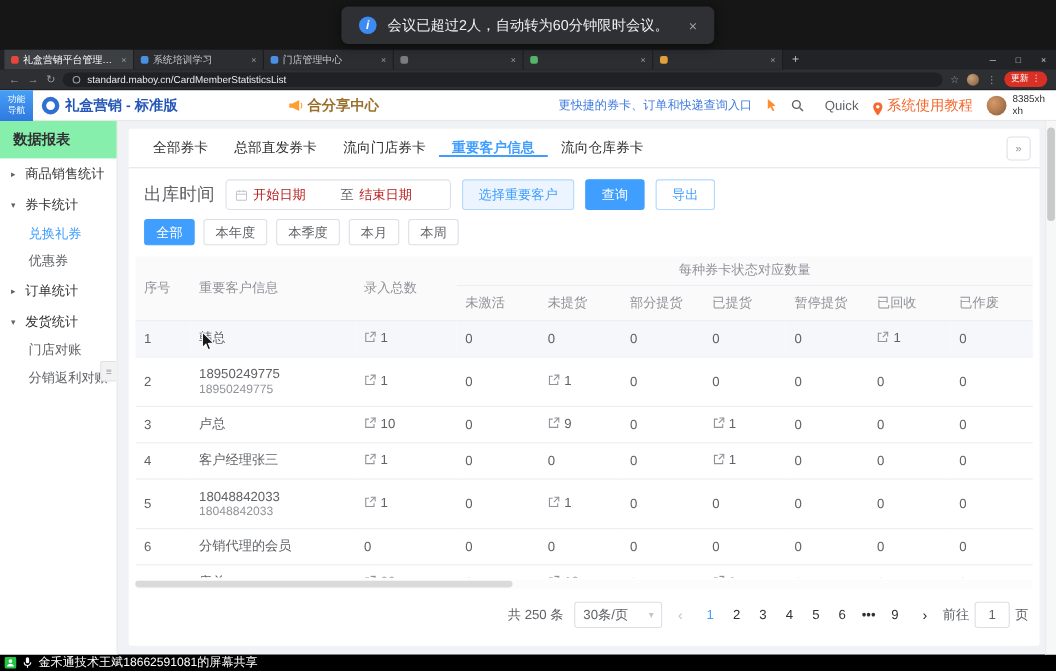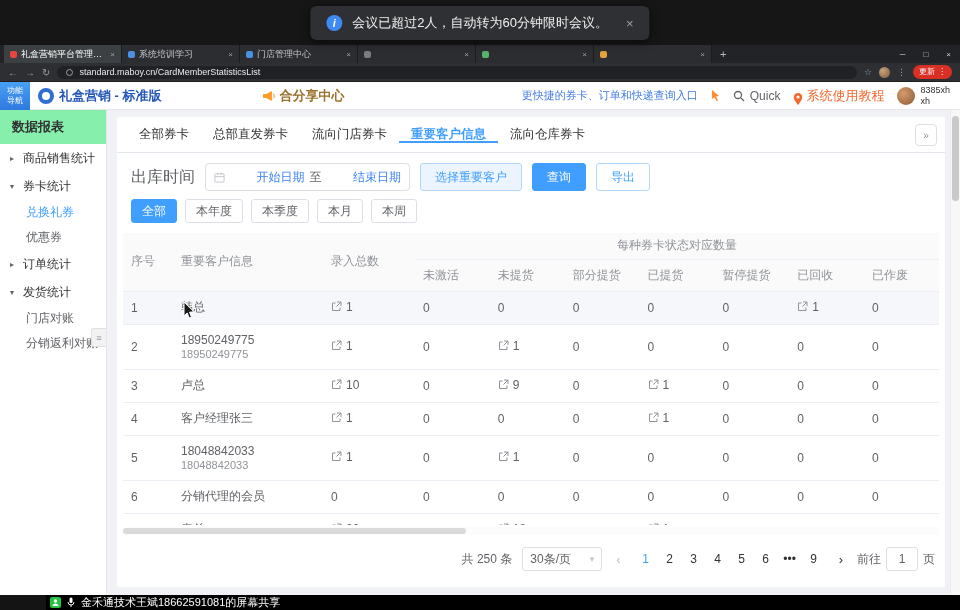--- a/index.html
+++ b/index.html
@@ -38,21 +38,21 @@
 
 .appheader{height:28px;background:#fff;display:flex;align-items:center;border-bottom:1px solid #e8e8e8;}
 .nav-toggle{width:30px;height:28px;background:linear-gradient(180deg,#47a0f5,#2f79e0);color:#fff;font-size:8px;line-height:1.25;display:flex;flex-direction:column;align-items:center;justify-content:center;flex:none;cursor:pointer;}
 .brand{display:flex;align-items:center;gap:5px;margin-left:8px;}
 .brand-ico{width:16px;height:16px;border-radius:50%;border:4px solid #2f6fd1;background:#fff;flex:none;}
 .brand-name{color:#2557b8;font-size:13px;font-weight:bold;white-space:nowrap;}
 .share-center{display:flex;align-items:center;gap:4px;margin-left:100px;cursor:pointer;}
 .share-label{color:#9a702c;font-size:13px;font-weight:bold;white-space:nowrap;}
 .hright{margin-left:auto;display:flex;align-items:center;gap:13px;padding-right:10px;}
 .quick-hint{color:#3f7ae0;font-size:11px;white-space:nowrap;}
-.quick{display:flex;align-items:center;gap:5px;color:#5f6368;font-size:12px;cursor:pointer;}
+.quick{display:flex;align-items:center;gap:19px;color:#5f6368;font-size:12px;cursor:pointer;}
 .tutorial{display:flex;align-items:flex-end;gap:3px;color:#f5682e;font-size:13px;cursor:pointer;white-space:nowrap;}
 .user{display:flex;align-items:center;gap:5px;cursor:pointer;}
 .user-avatar{width:18px;height:18px;border-radius:50%;background:radial-gradient(circle at 35% 35%,#d69a6b,#8a5a34);flex:none;}
 .user-name{font-size:9px;color:#303133;line-height:1.2;}
 
 
 .appbody{height:485px;display:flex;background:#f0f2f5;position:relative;}
 .sidebar{width:107px;background:#fff;border-right:1px solid #e6e6e6;position:relative;flex:none;}
 .side-title{height:34px;line-height:34px;padding-left:12px;font-size:13px;font-weight:bold;color:#303133;background:#86efac;}
 .side-item{height:28px;display:flex;align-items:center;gap:4px;padding-left:10px;font-size:12px;color:#303133;cursor:pointer;}
@@ -67,21 +67,21 @@
 
 .card{margin:7px 15px 0 10px;background:#fff;border-radius:2px;}
 .mtabs{height:36px;display:flex;align-items:center;padding:0 10px;border-bottom:1px solid #e4e7ed;position:relative;}
 .mtab{display:flex;align-items:center;padding:0 12px;font-size:12.5px;color:#303133;cursor:pointer;white-space:nowrap;}
 .mtab.active{color:#409eff;font-weight:bold;box-shadow:inset 0 -2px 0 #409eff;}
 .expand-btn{position:absolute;right:8px;top:7px;width:22px;height:22px;border:1px solid #dcdfe6;border-radius:4px;color:#909399;font-size:10px;display:flex;align-items:center;justify-content:center;background:#fff;cursor:pointer;}
 
 .frow{display:flex;align-items:center;gap:10px;padding:10px 14px 8px;}
 .flabel{font-size:16px;color:#606266;white-space:nowrap;}
 .daterange{width:205px;height:28px;border:1px solid #dcdfe6;border-radius:4px;display:flex;align-items:center;gap:5px;padding:0 8px;background:#fff;cursor:text;}
-.dr-ph{font-size:12px;color:#3b82f6;flex:1;text-align:right;white-space:nowrap;}
+.dr-ph{font-size:12px;color:#b91c1c;flex:1;text-align:left;white-space:nowrap;}
 .dr-sep{font-size:12px;color:#606266;}
 .btn{height:28px;border-radius:3px;font-size:12px;padding:0 14px;display:flex;align-items:center;cursor:pointer;white-space:nowrap;}
 .btn-plainblue{background:#ecf5ff;border:1px solid #b3d8ff;color:#409eff;}
 .btn-primary{background:#409eff;border:1px solid #409eff;color:#fff;}
 .btn-outline{background:#fff;border:1px solid #b3d8ff;color:#409eff;}
 
 .qrow{display:flex;align-items:center;gap:8px;padding:0 14px 10px;}
 .qbtn{height:24px;padding:0 10px;font-size:12px;border-radius:3px;display:flex;align-items:center;border:1px solid #dcdfe6;background:#fff;color:#606266;cursor:pointer;}
 .qbtn.active{background:#409eff;border-color:#409eff;color:#fff;}
 
@@ -108,21 +108,21 @@
 .caret{color:#c0c4cc;font-size:9px;}
 .pages{display:flex;align-items:center;gap:2px;}
 .pg{min-width:22px;height:22px;line-height:22px;text-align:center;color:#303133;cursor:pointer;}
 .pg.active{color:#409eff;}
 .parrow{color:#c0c4cc;font-size:13px;padding:0 4px;cursor:pointer;}
 .parrow.next{color:#303133;}
 .goto{display:flex;align-items:center;gap:5px;}
 .goto input{width:32px;height:24px;border:1px solid #dcdfe6;border-radius:3px;text-align:center;font-size:12px;color:#606266;font-family:inherit;}
 
 
-.statusbar{height:15px;background:#000;display:flex;align-items:center;gap:6px;padding-left:4px;margin-left:46px;}
+.statusbar{height:15px;background:#000;display:flex;align-items:center;gap:6px;padding-left:4px;}
 .sb-text{color:#fff;font-size:11px;line-height:1;}
 
 .cursor{position:absolute;left:183px;top:302px;z-index:50;pointer-events:none;}
 </style>
 </head>
 <body>
 
 <div class="screen">
 
   <div class="toastbar">

